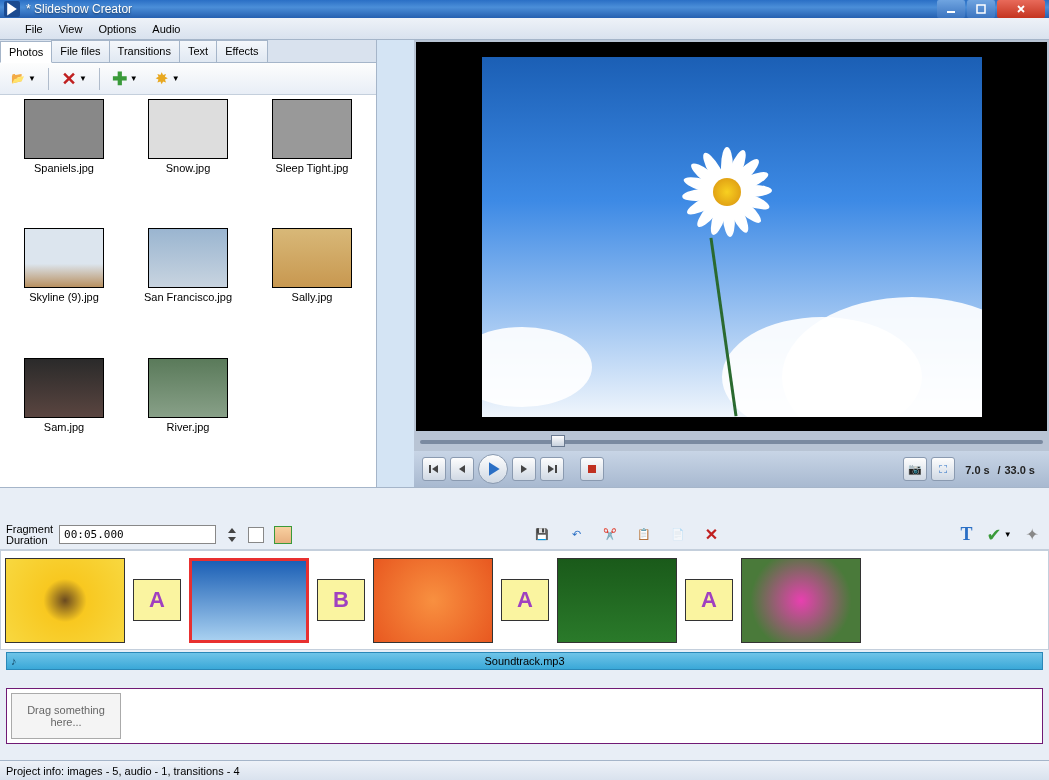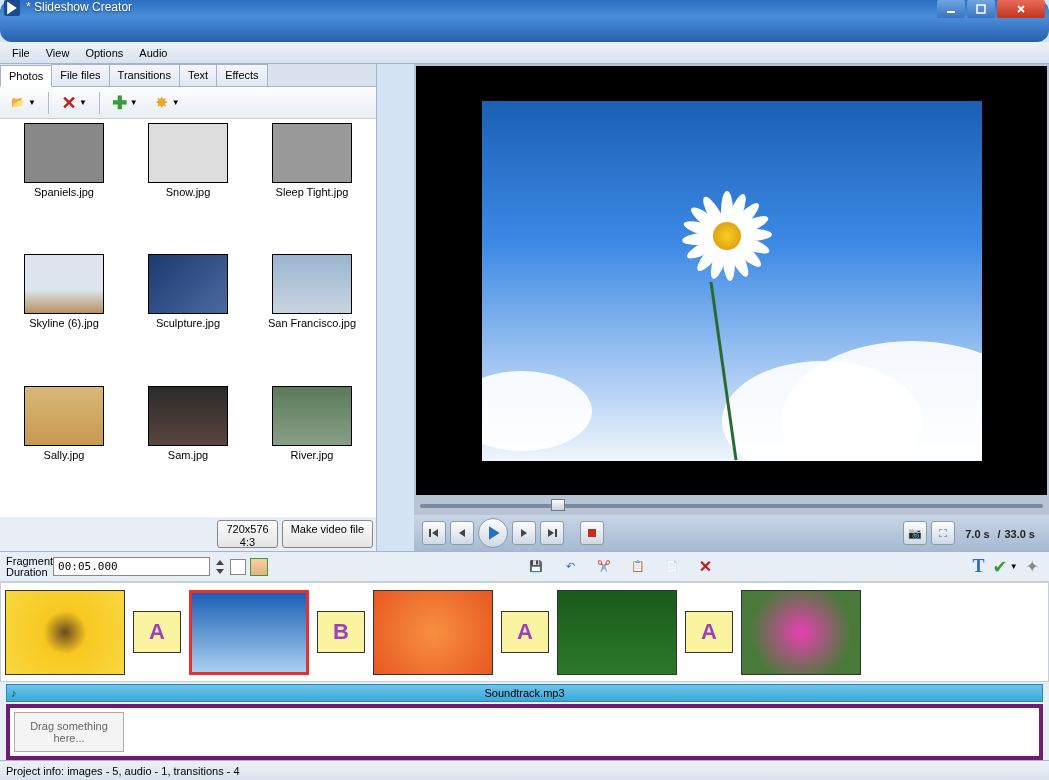--- a/index.html
+++ b/index.html
@@ -1,26 +1,26 @@
 <!DOCTYPE html>
 <html><head>
 <meta charset="utf-8">
 <style>
 * { margin: 0; padding: 0; box-sizing: border-box; font-family: Tahoma, sans-serif; font-size: 11px; }
 body { background: #d4e4f4; width: 1049px; height: 780px; overflow: hidden; display: flex; flex-direction: column; }
 
-.titlebar { height: 42px; background: linear-gradient(#2a6fc5, #4b8ed8 40%, #2560b0); display: flex; align-items: flex-start; padding: 0 4px; color: white; border-radius: 12px; }
+.titlebar { height: 18px; background: linear-gradient(#2a6fc5, #4b8ed8 40%, #2560b0); display: flex; align-items: center; padding: 0 4px; color: white; }
 .titlebar-icon { width: 16px; height: 16px; background: #1a4a90; border-radius: 2px; margin-right: 6px; display: flex; align-items: center; justify-content: center; }
 .titlebar-title { flex: 1; font-size: 12px; text-shadow: 0 1px 2px rgba(0,0,0,.5); }
 .win-controls { display: flex; gap: 2px; }
 .win-btn { width: 28px; height: 18px; border-radius: 2px; background: linear-gradient(#6fa4e0,#3b74c0); display: flex; align-items: center; justify-content: center; cursor: pointer; }
 .win-btn.close { width: 48px; background: linear-gradient(#e86a5a,#c43420); }
 .win-btn svg { width: 10px; height: 10px; }
 
-.menubar { height: 22px; background: linear-gradient(#eef2f8,#d9e2ee); border-bottom: 1px solid #a5b5c9; display: flex; align-items: center; padding: 0 4px; }
+.menubar { height: 22px; background: linear-gradient(#eef2f8,#d9e2ee); border-bottom: 1px solid #a5b5c9; display: flex; align-items: center; padding: 0 17px; }
 .menubar span { padding: 3px 8px; cursor: pointer; }
 
 .main-split { flex: 1; display: flex; border-bottom: 1px solid #a5b5c9; height: 430px; min-height:0;gap:37px; }
 .left-panel { width: 377px; display: flex; flex-direction: column; border-right: 1px solid #a5b5c9; }
 .tabs { display: flex; background: #d9e2ee; border-bottom: 1px solid #a5b5c9; }
 .tab { padding: 4px 8px; border: 1px solid #a5b5c9; border-bottom: none; background: linear-gradient(#f4f7fb,#e0e8f2); margin-right: -1px; cursor: pointer; }
 .tab.active { background: white; border-bottom: 1px solid white; position: relative; top: 1px; }
 
 .toolbar-row { height: 32px; background: linear-gradient(#fdfdfd,#e8eef6); border-bottom: 1px solid #c4cfdc; display: flex; align-items: center; padding: 0 6px; gap: 8px; }
 .tb-btn { display: flex; align-items: center; gap: 2px; padding: 2px 4px; cursor: pointer; border-radius: 3px; }
@@ -41,33 +41,33 @@
 .slider-track { flex: 1; height: 4px; background: #7a8aa0; border-radius: 2px; position: relative; }
 .slider-thumb { position: absolute; width: 14px; height: 12px; background: linear-gradient(#fdfdfd,#c8d2de); border: 1px solid #6a7a90; top: -5px; }
 
 .preview-controls { height: 36px; background: linear-gradient(#c8d5e6,#a8b9d0); display: flex; align-items: center; padding: 0 8px; gap: 4px; }
 .pc-btn { width: 24px; height: 24px; background: linear-gradient(#fdfdfd,#d0d9e4); border: 1px solid #8a9ab0; border-radius: 3px; display: flex; align-items: center; justify-content: center; cursor: pointer; }
 .pc-btn.play { width: 30px; height: 30px; border-radius: 15px; }
 .pc-spacer { flex: 1; }
 .time-display { font-size: 14px; font-weight: bold; color: #222; margin: 0 6px; }
 
 .timeline-section { display: flex; flex-direction: column; background: #e8eef6; }
-.timeline-toolbar { height: 30px; display: flex; align-items: center; padding: 0 6px; border-bottom: 1px solid #c4cfdc; }
+.timeline-toolbar { height: 30px; display: flex; align-items: center; padding: 0 6px; gap: 6px; border-bottom: 1px solid #c4cfdc; margin-top: 32px; }
 .frag-label { font-size: 10px; line-height: 1; }
 .duration-input { border: 1px solid #888; padding: 2px 4px; background: white; font-family: monospace; font-size: 11px; }
 
 .timeline-strip { height: 100px; background: white; border: 1px solid #c4cfdc; display: flex; align-items: center; padding: 4px; gap: 8px; overflow-x: hidden; }
 .tl-photo { width: 120px; height: 85px; border: 1px solid #333; background-size: cover; background-position: center; flex-shrink: 0; }
 .tl-photo.selected { border: 3px solid #e83030; }
 .tl-trans { width: 48px; height: 42px; border: 1px solid #333; background: #faf4a0; flex-shrink:0; display: flex; align-items: center; justify-content: center; font-weight: bold; color: #a040c0; font-size: 22px; }
 
 .audio-track { height: 18px; background: linear-gradient(#6fc4e8,#3aa8d8); border: 1px solid #2a88b8; margin: 2px 6px; display: flex; align-items: center; justify-content: center; font-size: 11px; position: relative; }
 .audio-track .note { position: absolute; left: 4px; color: #154a68; }
 
-.drag-area { height: 56px; background: white; border: 4px solid #701a75; margin: 0 6px; display: flex; }
+.drag-area { height: 56px; background: white; border: 1px solid #701a75; margin: 16px 6px; display: flex; }
 .drag-box { width: 110px; border: 1px solid #aaa; margin: 4px; display: flex; align-items: center; justify-content: center; text-align: center; color: #666; background: #f4f4f4; }
 
 .statusbar { height: 20px; background: linear-gradient(#eef2f8,#d9e2ee); border-top: 1px solid #a5b5c9; display: flex; align-items: center; padding: 0 6px; }
 
 
 .ico { width: 16px; height: 16px; display: inline-flex; align-items: center; justify-content: center; }
 
 
 .g-skyline { background: linear-gradient(#dce5ee 60%, #b89060); }
 .g-sculpture { background: linear-gradient(135deg,#1a3a70,#4a6aa0); }
@@ -163,49 +163,38 @@
       <div class="thumb-item">
           <div class="thumb-img" style="background:#ddd"></div>
           <div class="thumb-label">Snow.jpg</div>
         </div>
       <div class="thumb-item">
           <div class="thumb-img" style="background:#999"></div>
           <div class="thumb-label">Sleep Tight.jpg</div>
         </div>
       <div class="thumb-item">
           <div class="thumb-img g-skyline"></div>
-          <div class="thumb-label">Skyline (6).jpg</div>
-        </div>
-      <div class="thumb-item">
-          <div class="thumb-img g-sculpture"></div>
-          <div class="thumb-label">Sculpture.jpg</div>
+          <div class="thumb-label">Skyline (9).jpg</div>
         </div>
       <div class="thumb-item">
           <div class="thumb-img g-sanfran"></div>
           <div class="thumb-label">San Francisco.jpg</div>
         </div>
       <div class="thumb-item">
           <div class="thumb-img g-sally"></div>
           <div class="thumb-label">Sally.jpg</div>
         </div>
       <div class="thumb-item">
           <div class="thumb-img g-sam"></div>
           <div class="thumb-label">Sam.jpg</div>
         </div>
       <div class="thumb-item">
           <div class="thumb-img g-river"></div>
           <div class="thumb-label">River.jpg</div>
         </div>
-    </div>
-    <div class="left-bottom">
-      <div class="sq-btn">
-          <div>720x576</div>
-          <div>4:3</div>
-        </div>
-      <div class="sq-btn">Make video file</div>
     </div>
   </div>
 
   <div class="preview-panel">
     <div class="preview-area">
       <div class="preview-img">
         <div class="cloud" style="width:260px;height:160px;right:-60px;bottom:-40px"></div>
         <div class="cloud" style="width:200px;height:120px;right:60px;bottom:-20px"></div>
         <div class="cloud" style="width:140px;height:80px;left:-30px;bottom:10px"></div>
         <div class="daisy-stem"></div>

